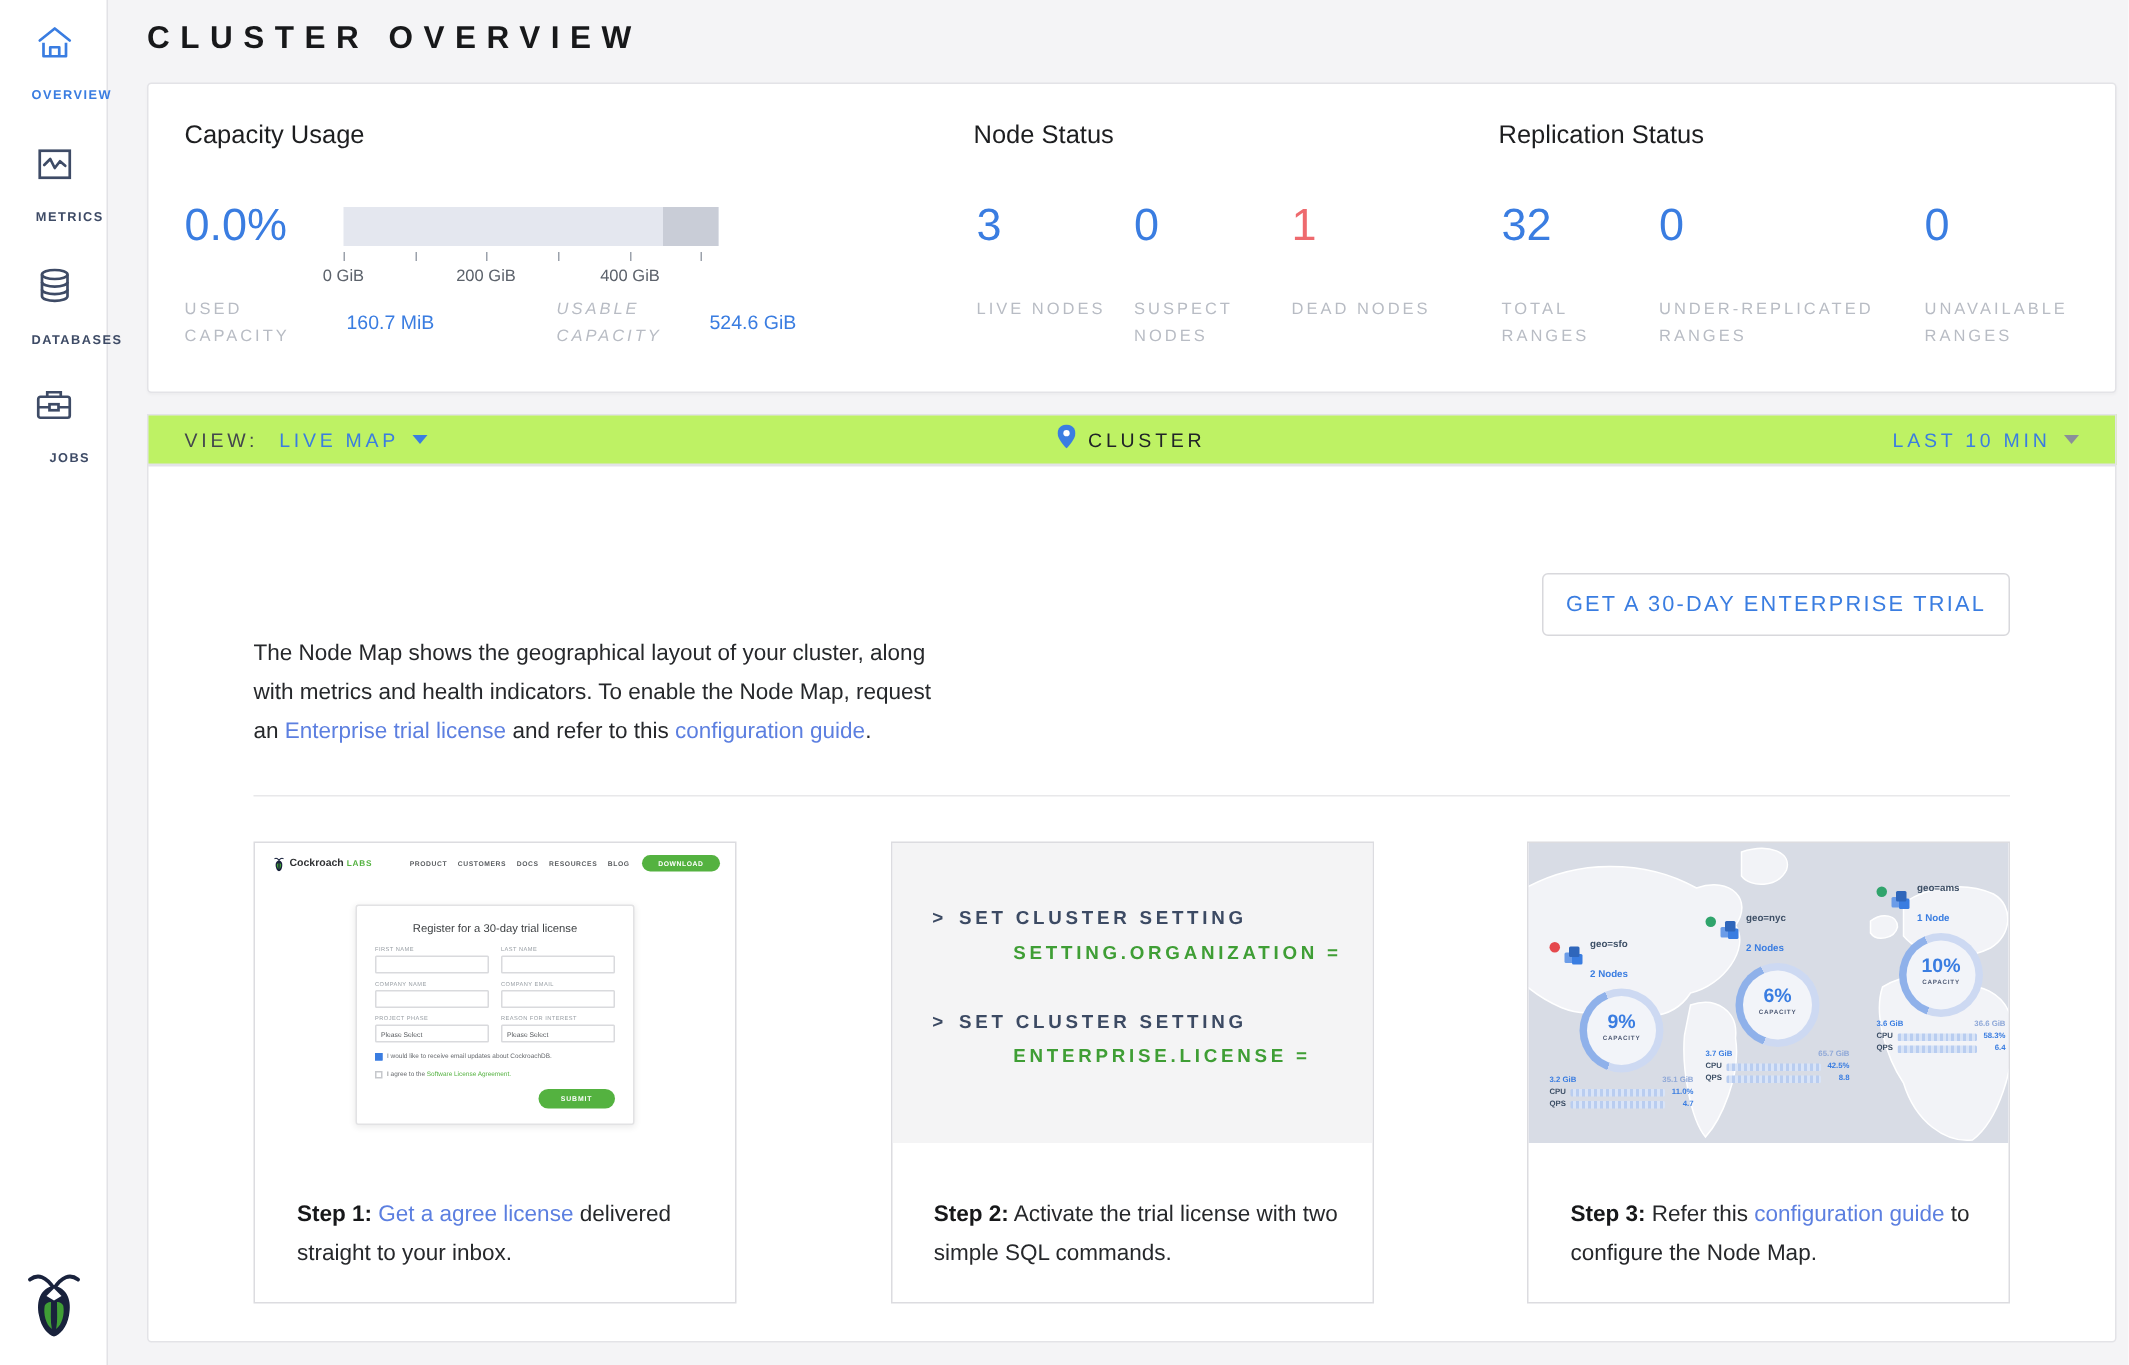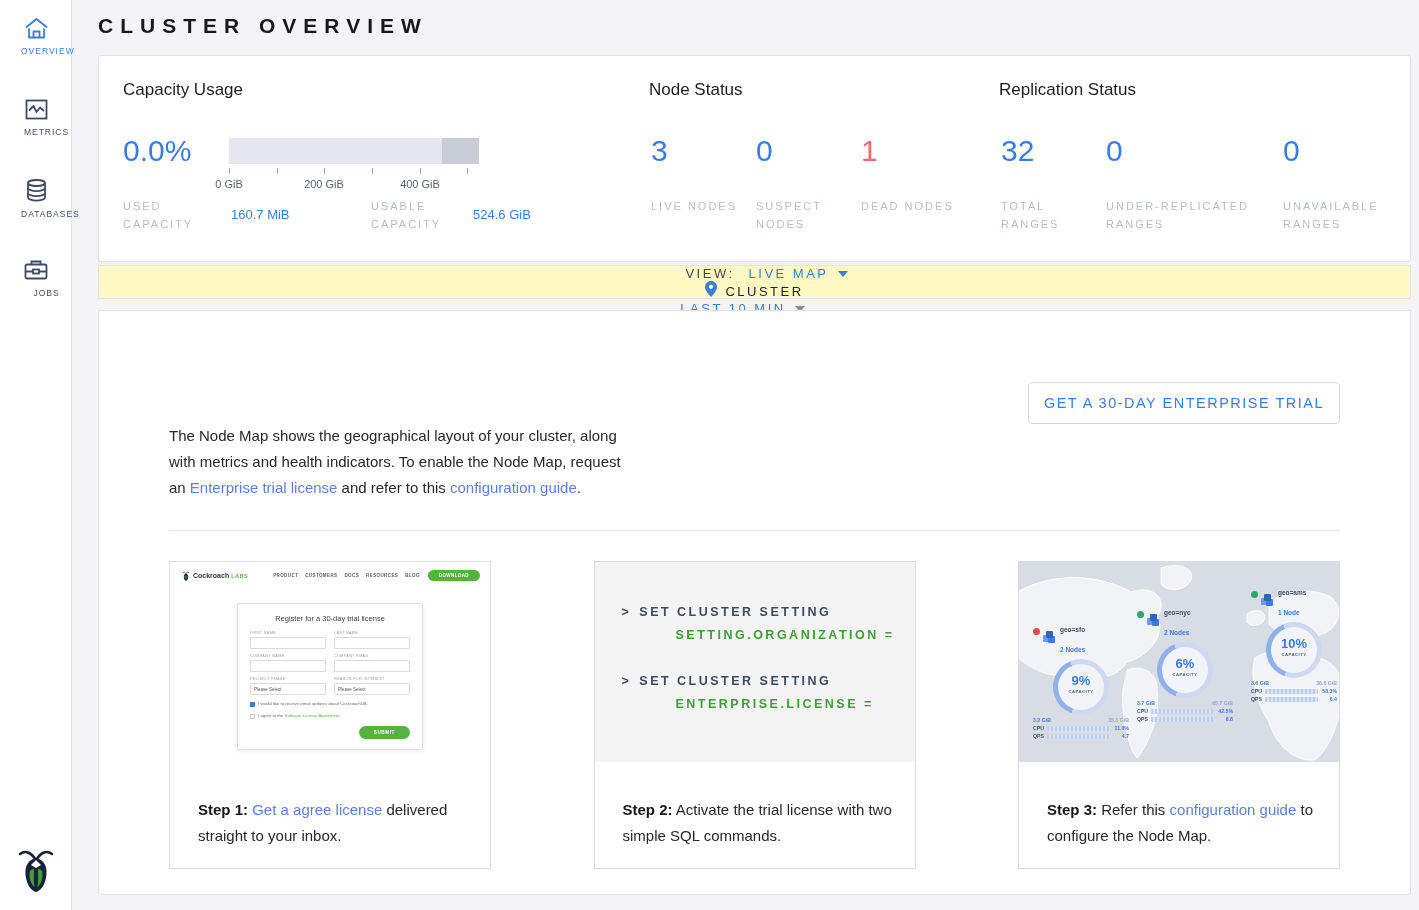--- a/index.html
+++ b/index.html
@@ -2,21 +2,21 @@
 <html><head>
 <meta charset="utf-8">
 <style>
   * { margin:0; padding:0; box-sizing:border-box; }
   html,body { width:1419px; height:910px; font-family:"Liberation Sans", sans-serif; }
   .app { position:relative; width:1419px; height:910px; background:#f4f4f6; overflow:hidden; }
 
   
   .sidebar { position:absolute; left:0; top:0; width:72px; height:910px; background:#ffffff; border-right:1px solid #e2e2e6; z-index:5; }
   .nav-item { position:absolute; width:72px; text-align:center; cursor:pointer; }
-  .nav-item .nav-label { display:block; margin-top:5px; font-size:8.5px; font-weight:400; letter-spacing:1px; color:#3e4b66;padding-left:21px; }
+  .nav-item .nav-label { display:block; margin-top:17px; font-size:8.5px; font-weight:700; letter-spacing:1px; color:#3e4b66;padding-left:21px; }
   .nav-item.active .nav-label { color:#3a7de1; }
   .nav-item svg { display:block; margin:0 auto; }
   .nav-overview { top:16px; } .nav-metrics { top:97px; } .nav-databases { top:177px; } .nav-jobs { top:257px; }
   .logo { position:absolute; left:0; bottom:12px; width:72px; text-align:center; }
 
   
   .page-title { position:absolute; left:98px; top:14px; font-size:21px; font-weight:700; letter-spacing:7px; color:#17181a; }
 
   
   .summary { position:absolute; left:98px; top:55px; width:1313px; height:207px; background:#fff; border:1px solid #e3e3e7; border-radius:3px; box-shadow:0 1px 2px rgba(0,0,0,.03); }
@@ -25,24 +25,24 @@
   .big-num { position:absolute; top:80px; font-size:30px; font-weight:500; color:#3a7de1; line-height:1; }
   .big-num.red { color:#ee6a6e; }
   .stat-label { position:absolute; top:141px; font-size:11px; font-weight:400; letter-spacing:2px; color:#b8bcc4; line-height:1.65; }
   .cap-percent { left:24px; }
   .gauge { position:absolute; left:130px; top:82px; width:250px; height:26px; background:#e4e7ef; }
   .gauge-dark { position:absolute; left:213px; top:0; width:37px; height:26px; background:#c9cdd7; }
   .tick { position:absolute; top:112px; width:1px; height:6px; background:#9ba1ab; }
   .tick-label { position:absolute; top:122px; transform:translateX(-50%); font-size:11px; color:#5c626b; white-space:nowrap; }
   .cap-val { position:absolute; top:151px; font-size:13px; color:#3a7de1; }
   .used-label { left:24px; width:92px; } .used-val { left:132px; }
-  .usable-label { left:272px; width:100px; } .usable-val { left:374px; }
-
-  
-  .view-bar { position:absolute; left:98px; top:265px; width:1313px; height:34px; background:#fef9c3; border:1px solid #e3e3e7; display:flex; align-items:center;flex-direction:column; }
+  .usable-label { left:272px; width:100px;font-style:italic; } .usable-val { left:374px; }
+
+  
+  .view-bar { position:absolute; left:98px; top:276px; width:1313px; height:34px; background:#bef264; border:1px solid #e3e3e7; display:flex; align-items:center; }
   .vb-left { display:flex; align-items:center; padding-left:24px; flex:1; }
   .vb-center { display:flex; align-items:center; justify-content:center; }
   .vb-right { display:flex; align-items:center; justify-content:flex-end; padding-right:24px; flex:1; }
   .vb-label { font-size:13px; letter-spacing:2.5px; color:#43474d; }
   .vb-value { font-size:13px; letter-spacing:2.5px; color:#3a7de1; margin-left:14px; cursor:pointer; }
   .vb-cluster { font-size:13px; letter-spacing:2.5px; color:#202327; margin-left:8px; }
   .vb-time { font-size:13px; letter-spacing:2.5px; color:#3a7de1; cursor:pointer; }
   .caret { display:inline-block; width:0; height:0; border-left:5px solid transparent; border-right:5px solid transparent; border-top:6px solid #3a7de1; margin-left:9px; }
   .caret.gray { border-top-color:#8a8f99; }
 

